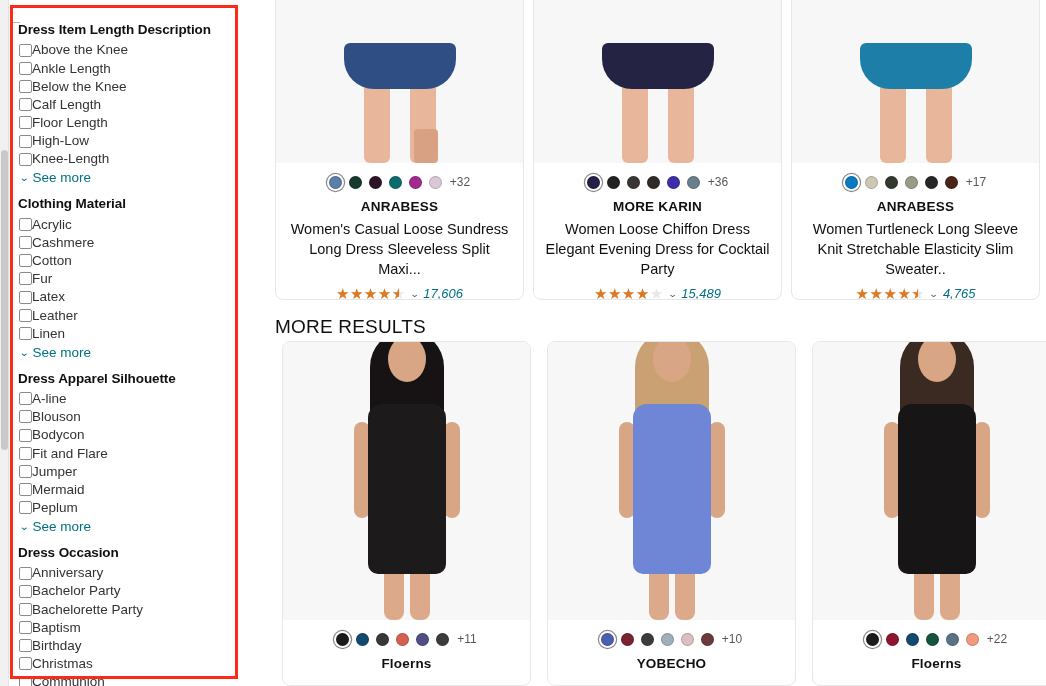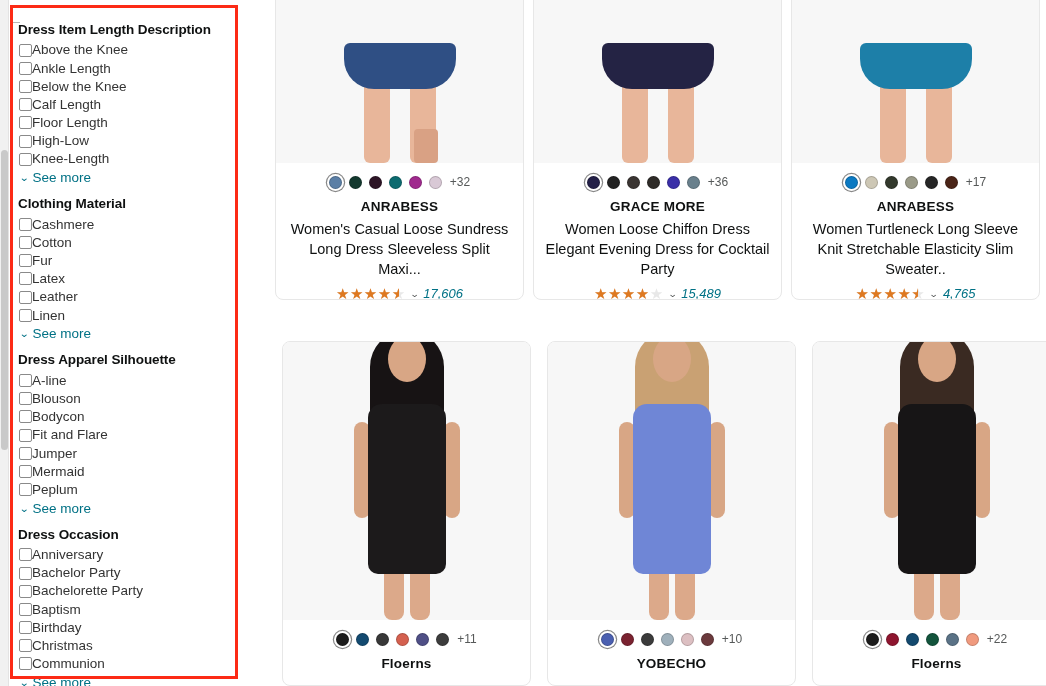--- a/index.html
+++ b/index.html
@@ -186,20 +186,24 @@
         </div>
         <div class="see-more">
           <span class="chev">⌄</span>
           <span>See more</span>
         </div>
       </div>
       <div class="filter-group">
         <div class="filter-title">Clothing Material</div>
         <div class="filter-row">
           <span class="cbx"></span>
+          <span class="filter-label">Acrylic</span>
+        </div>
+        <div class="filter-row">
+          <span class="cbx"></span>
           <span class="filter-label">Cashmere</span>
         </div>
         <div class="filter-row">
           <span class="cbx"></span>
           <span class="filter-label">Cotton</span>
         </div>
         <div class="filter-row">
           <span class="cbx"></span>
           <span class="filter-label">Fur</span>
         </div>
@@ -332,21 +336,21 @@
           </div>
           <div class="swatches">
             <span class="sw sel" style="background: rgb(35, 31, 71);"></span>
             <span class="sw" style="background: rgb(34, 34, 34);"></span>
             <span class="sw" style="background: rgb(58, 53, 50);"></span>
             <span class="sw" style="background: rgb(46, 43, 40);"></span>
             <span class="sw" style="background: rgb(58, 47, 168);"></span>
             <span class="sw" style="background: rgb(105, 128, 140);"></span>
             <span class="swmore">+36</span>
           </div>
-          <div class="brand">GRACE MORE</div>
+          <div class="brand">MORE KARIN</div>
           <div class="title">Women Loose Chiffon Dress Elegant Evening Dress for Cocktail Party</div>
           <div class="rating">
             <span class="stars"><span class="bg">★★★★★</span><span class="fg" style="width: 80%;">★★★★★</span></span>
             <span class="rchev">⌄</span>
             <span class="rcount">15,489</span>
           </div>
         </div>
         <div class="card card-top">
           <div class="photo">
             <div class="fig legs">
@@ -366,20 +370,21 @@
           </div>
           <div class="brand">ANRABESS</div>
           <div class="title">Women Turtleneck Long Sleeve Knit Stretchable Elasticity Slim Sweater..</div>
           <div class="rating">
             <span class="stars"><span class="bg">★★★★★</span><span class="fg" style="width: 90%;">★★★★★</span></span>
             <span class="rchev">⌄</span>
             <span class="rcount">4,765</span>
           </div>
         </div>
       </div>
+    <div class="more-results">MORE RESULTS</div>
     <div class="grid-bottom" id="grid-bottom">
         <div class="card card-bottom">
           <div class="photo tall">
             <div class="fig dressfig">
               <div class="hair" style="background:#171314"></div>
               <div class="head"></div>
               <div class="armL"></div>
               <div class="armR"></div>
               <div class="legL"></div>
               <div class="legR"></div>

